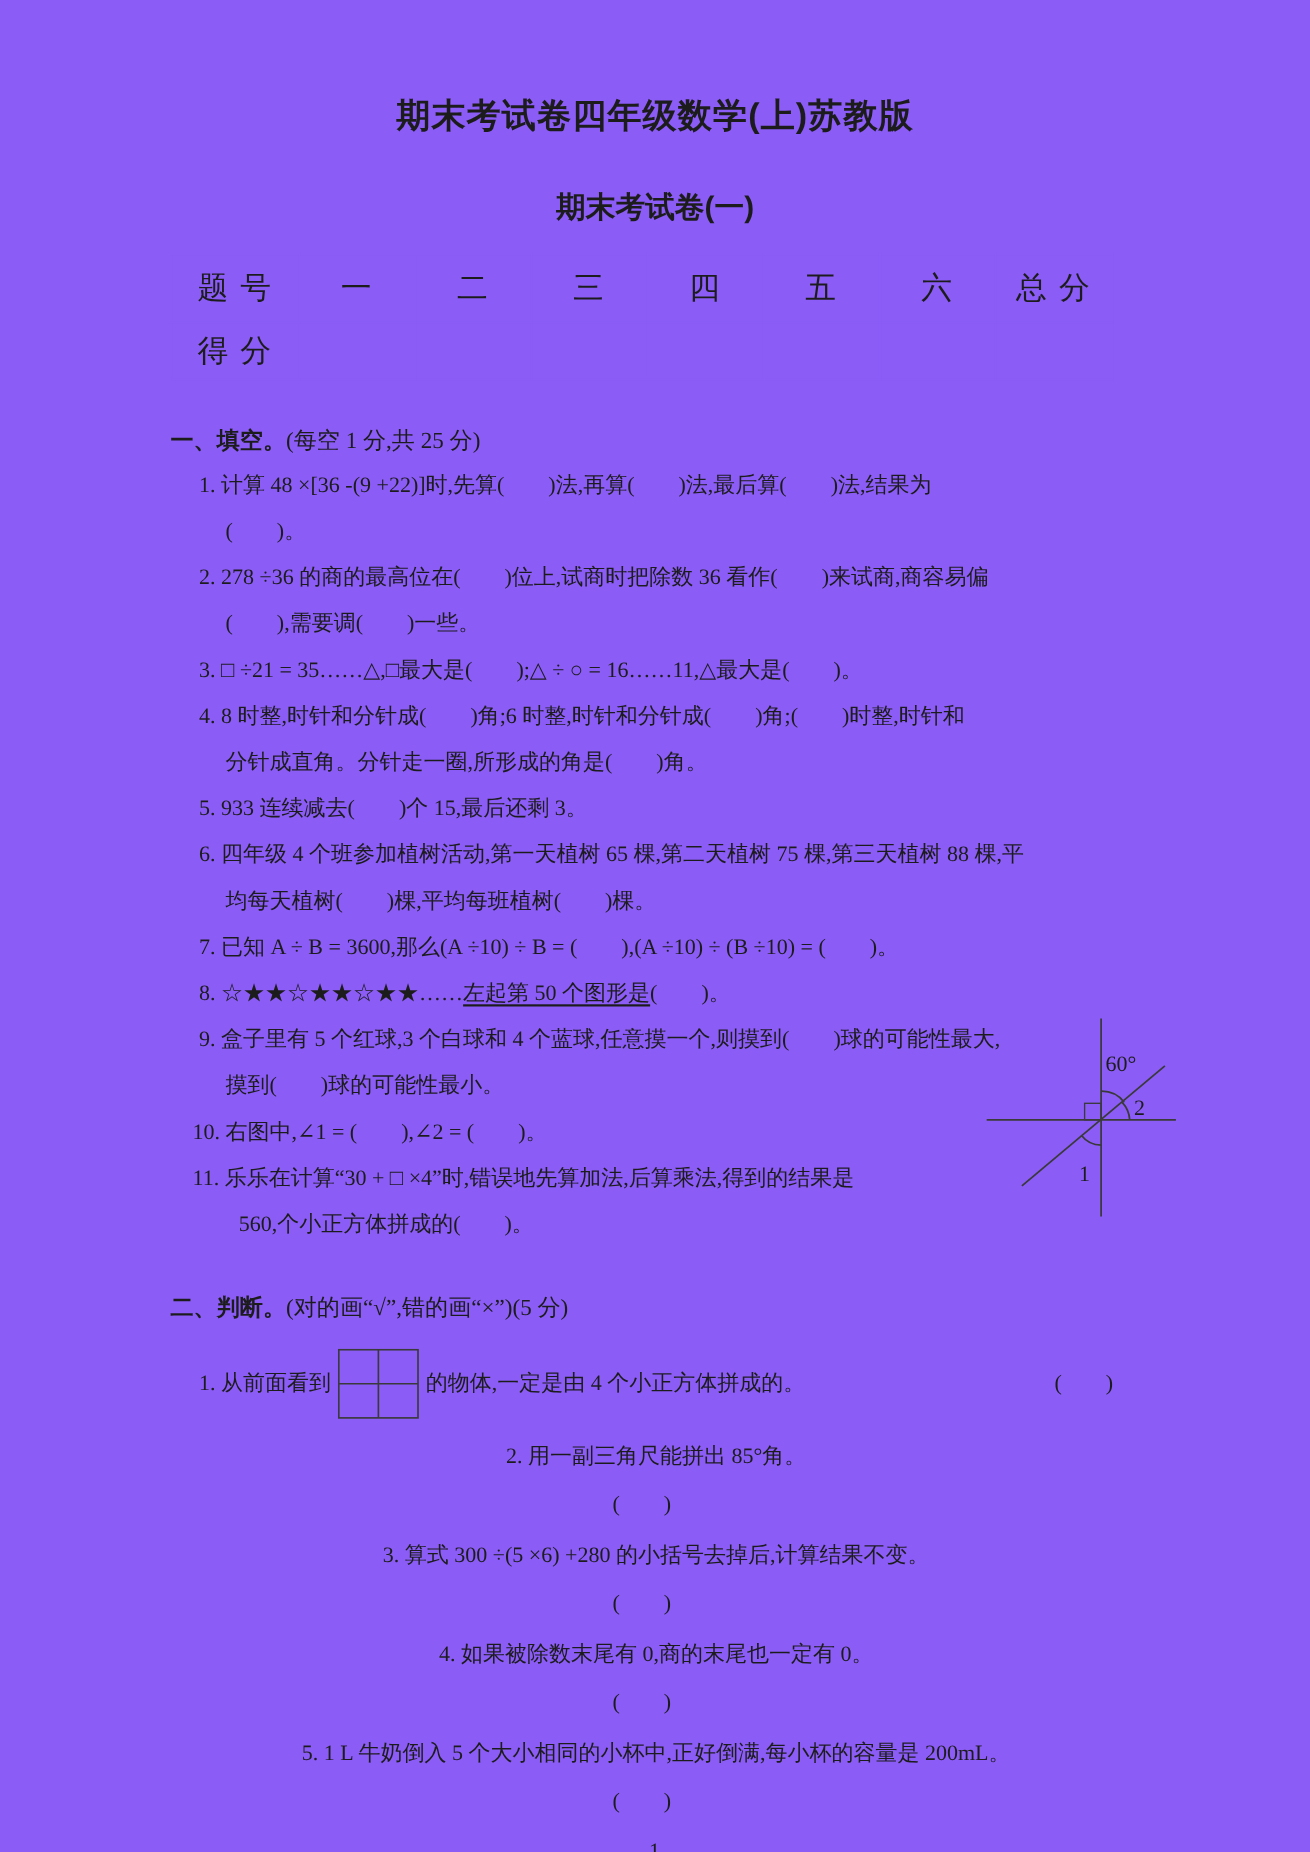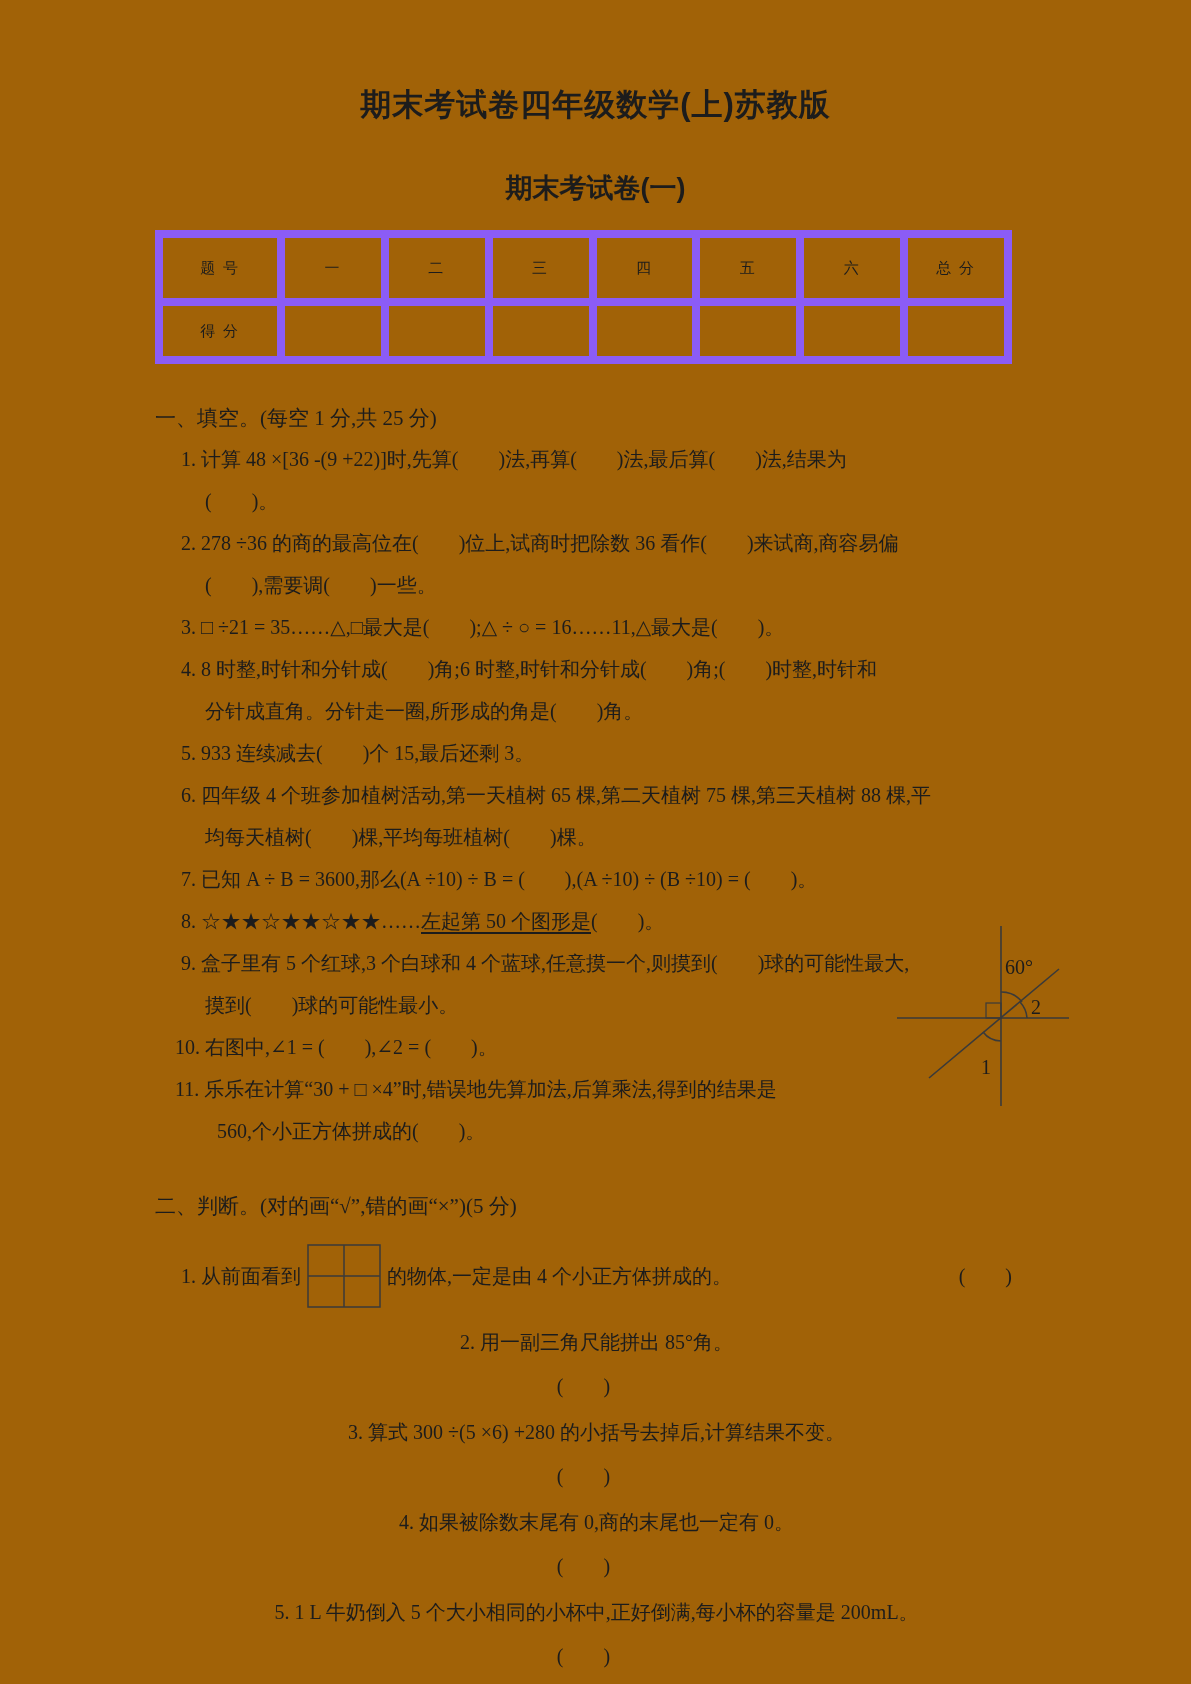--- a/index.html
+++ b/index.html
@@ -1,19 +1,19 @@
 <!DOCTYPE html>
 <html><head>
 <meta charset="utf-8">
 <style>
   html,body{margin:0;padding:0;background:#e8e8e8;}
   .page{
     position:relative;
     width:1191px;height:1684px;
-    background:#a16207;
+    background:#8b5cf6;
     color:#1c1c1c;
     font-family:"Liberation Serif","DejaVu Serif",serif;
     overflow:hidden;
     margin:0 auto;
   }
   .title{
     padding-top:84px;
     text-align:center;
     font-family:"Liberation Sans","DejaVu Sans",sans-serif;
     font-weight:bold;
@@ -27,36 +27,36 @@
     font-weight:bold;
     font-size:27px;
   }
   table.score{
     margin:24px 0 0 155px;
     border-collapse:collapse;
     width:857px;
     table-layout:fixed;
   }
   table.score td{
-    border:8px solid #8b5cf6;
-    text-align:center;
-    font-size:15px;
+    border:2px solid #8b5cf6;
+    text-align:center;
+    font-size:28px;
     letter-spacing:2px;
   }
   table.score td.lblcol{width:112px;}
   table.score tr.r1 td{height:58px;}
   table.score tr.r2 td{height:48px;}
   .sec-heading{
     margin:40px 0 6px 155px;
     font-size:21px;
     white-space:pre-wrap;
   }
   .sec-heading .bold{
     font-family:"Liberation Sans","DejaVu Sans",sans-serif;
-    font-weight:normal;
+    font-weight:bold;
     text-align:right;
   }
   .lines{margin-left:155px;margin-right:120px;}
   .line{
     font-size:20px;
     line-height:42px;
     white-space:pre-wrap;
   }
   .l-num{padding-left:26px;}
   .l-num2{padding-left:20px;}

